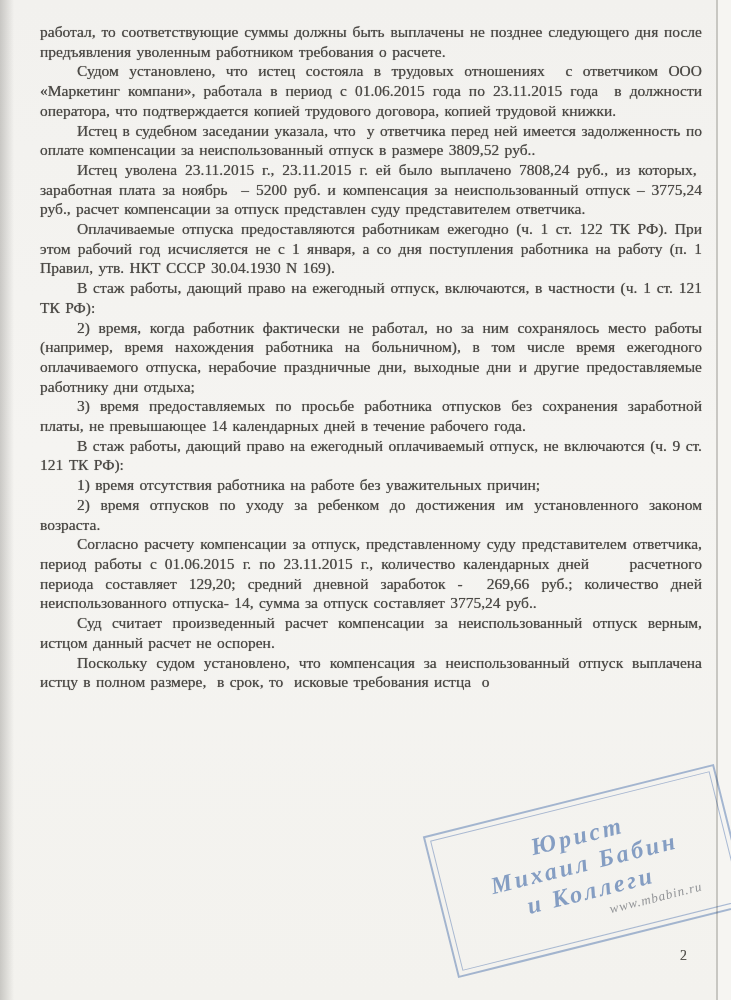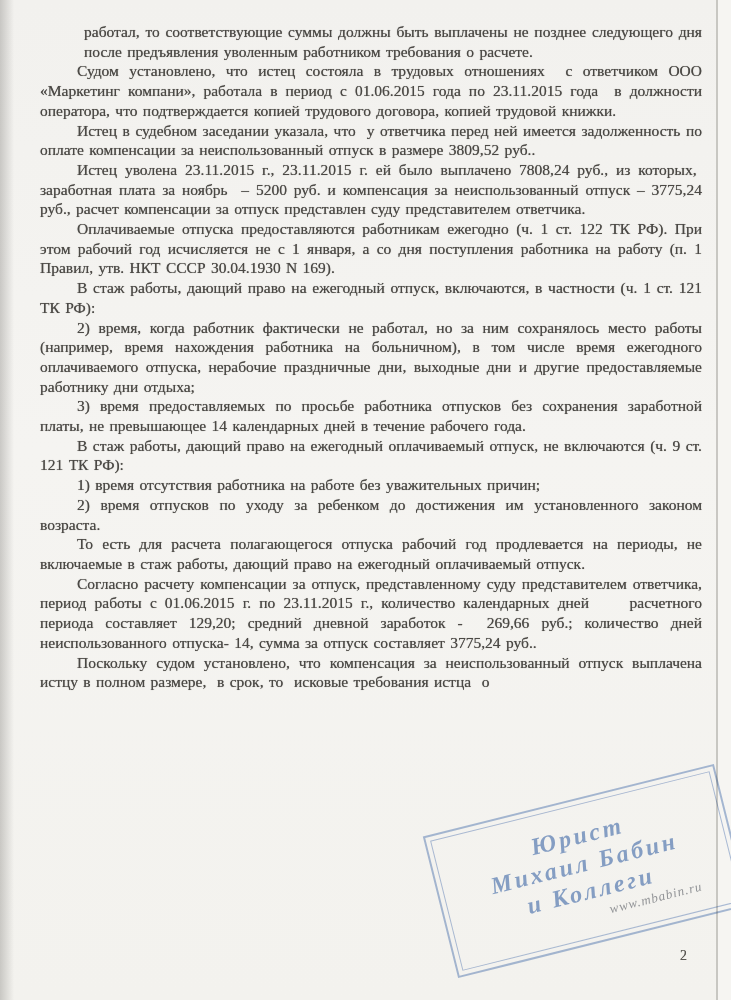--- a/index.html
+++ b/index.html
@@ -29,21 +29,21 @@
     background: #f6f5f2; pointer-events: none;
   }
   .textblock {
     position: absolute; left: 40px; top: 22px; width: 662px;
     font-size: 15.5px; line-height: 19.7px;
     text-align: justify;
     text-shadow: 0 0 0.7px rgba(80,78,74,0.85);
     word-spacing: 1.5px;
   }
   .textblock p { margin: 0; text-indent: 37px; }
-  .textblock p.no-indent { text-indent: 0; margin-left: 44px; }
+  .textblock p.no-indent { text-indent: 0; }
   .page-number {
     position: absolute; top: 948px; right: 44px;
     font-size: 14px; color: #5a5854;
     text-shadow: 0 0 0.6px rgba(90,88,84,0.8);
   }
   .stamp {
     position: absolute; left: 436px; top: 798px;
     width: 300px; height: 146px;
     transform: rotate(-14deg);
     border: 2.5px solid rgba(132,160,206,0.75);
@@ -92,22 +92,22 @@
     <p>Судом установлено, что истец состояла в трудовых отношениях&nbsp; с ответчиком ООО «Маркетинг компани», работала в период с 01.06.2015 года по 23.11.2015 года&nbsp; в должности оператора, что подтверждается копией трудового договора, копией трудовой книжки.</p>
     <p>Истец в судебном заседании указала, что&nbsp; у ответчика перед ней имеется задолженность по оплате компенсации за неиспользованный отпуск в размере 3809,52 руб..</p>
     <p>Истец уволена 23.11.2015 г., 23.11.2015 г. ей было выплачено 7808,24 руб., из которых,&nbsp; заработная плата за ноябрь&nbsp; – 5200 руб. и компенсация за неиспользованный отпуск – 3775,24 руб., расчет компенсации за отпуск представлен суду представителем ответчика.</p>
     <p>Оплачиваемые отпуска предоставляются работникам ежегодно (ч. 1 ст. 122 ТК РФ). При этом рабочий год исчисляется не с 1 января, а со дня поступления работника на работу (п. 1 Правил, утв. НКТ СССР 30.04.1930 N 169).</p>
     <p>В стаж работы, дающий право на ежегодный отпуск, включаются, в частности (ч. 1 ст. 121 ТК РФ):</p>
     <p>2) время, когда работник фактически не работал, но за ним сохранялось место работы (например, время нахождения работника на больничном), в том числе время ежегодного оплачиваемого отпуска, нерабочие праздничные дни, выходные дни и другие предоставляемые работнику дни отдыха;</p>
     <p>3) время предоставляемых по просьбе работника отпусков без сохранения заработной платы, не превышающее 14 календарных дней в течение рабочего года.</p>
     <p>В стаж работы, дающий право на ежегодный оплачиваемый отпуск, не включаются (ч. 9 ст. 121 ТК РФ):</p>
     <p>1) время отсутствия работника на работе без уважительных причин;</p>
     <p>2) время отпусков по уходу за ребенком до достижения им установленного законом возраста.</p>
-    <p>То есть для расчета полагающегося отпуска рабочий год продлевается на периоды, не включаемые в стаж работы, дающий право на ежегодный оплачиваемый отпуск.</p>
     <p>Согласно расчету компенсации за отпуск, представленному суду представителем ответчика, период работы с 01.06.2015 г. по 23.11.2015 г., количество календарных дней&nbsp;&nbsp;&nbsp;&nbsp; расчетного периода составляет 129,20; средний дневной заработок -&nbsp; 269,66 руб.; количество дней неиспользованного отпуска- 14, сумма за отпуск составляет 3775,24 руб..</p>
+    <p>Суд считает произведенный расчет компенсации за неиспользованный отпуск верным, истцом данный расчет не оспорен.</p>
     <p>Поскольку судом установлено, что компенсация за неиспользованный отпуск выплачена истцу в полном размере,&nbsp; в срок, то&nbsp; исковые требования истца&nbsp; о</p>
   </div>
 
   <div class="stamp">
     <div class="stamp-inner">
       <div class="stamp-line">Юрист</div>
       <div class="stamp-line">Михаил Бабин</div>
       <div class="stamp-line">и Коллеги</div>
       <div class="stamp-url">www.mbabin.ru</div>
     </div>

